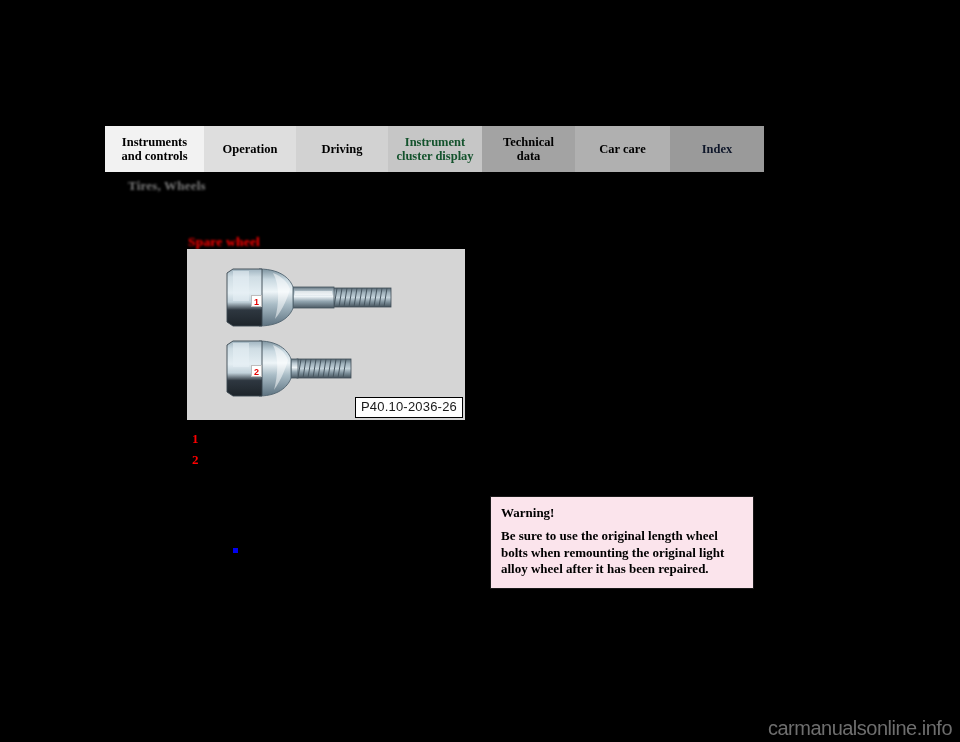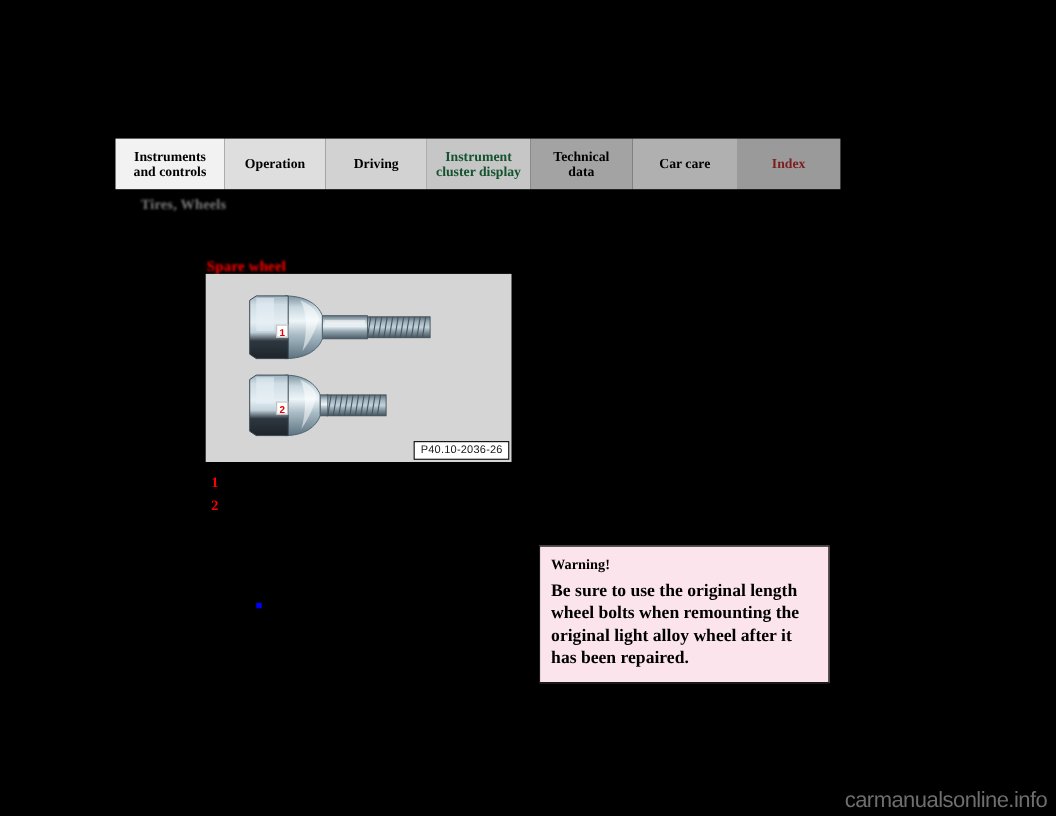--- a/index.html
+++ b/index.html
@@ -83,21 +83,21 @@
     width: 278px;
     height: 171px;
   }
   #figure-caption {
     position: absolute;
     right: 2px;
     bottom: 2px;
     background: #ffffff;
     border: 1px solid #000000;
     font-family: "Liberation Sans", sans-serif;
-    font-size: 10px;
+    font-size: 13px;
     color: #1a1a1a;
     padding: 1px 5px 1px 5px;
     line-height: 1.3;
     letter-spacing: 0.2px;
   }
 
   
   .fig-callout {
     position: absolute;
     width: 11px;
@@ -168,21 +168,21 @@
   #warning-title {
     font-family: "Liberation Serif", serif;
     font-weight: bold;
     font-size: 13px;
     color: #000000;
     margin-bottom: 7px;
   }
   #warning-body {
     font-family: "Liberation Serif", serif;
     font-weight: bold;
-    font-size: 16px;
+    font-size: 13px;
     line-height: 1.28;
     color: #000000;
   }
 
   
   #watermark {
     position: absolute;
     right: 8px;
     bottom: 2px;
     font-family: "Liberation Sans", sans-serif;
@@ -198,21 +198,21 @@
 <div id="tab-bar">
     <div class="tab" style="background: rgb(242, 242, 242); color: rgb(0, 0, 0); width: 99px; flex: 0 0 99px;">Instruments
 and controls</div>
     <div class="tab" style="background: rgb(222, 222, 222); color: rgb(0, 0, 0); width: 92px; flex: 0 0 92px;">Operation</div>
     <div class="tab" style="background: rgb(210, 210, 210); color: rgb(0, 0, 0); width: 92px; flex: 0 0 92px;">Driving</div>
     <div class="tab" style="background: rgb(198, 198, 198); color: #14532d; width: 94px; flex: 0 0 94px;">Instrument
 cluster display</div>
     <div class="tab" style="background: rgb(163, 163, 163); color: rgb(0, 0, 0); width: 93px; flex: 0 0 93px;">Technical
 data</div>
     <div class="tab" style="background: rgb(176, 176, 176); color: rgb(0, 0, 0); width: 95px; flex: 0 0 95px;">Car care</div>
-    <div class="tab" style="background: rgb(154, 154, 154); color: #7f1d1d; width: 94px; flex: 0 0 94px;">Index</div>
+    <div class="tab" style="background: rgb(154, 154, 154); color: #0f172a; width: 94px; flex: 0 0 94px;">Index</div>
   </div>
 
 <div id="section-heading">Tires, Wheels</div>
 <div id="topic-heading">Spare wheel</div>
 
 <div id="illustration">
   <svg viewBox="0 0 278 171" xmlns="http://www.w3.org/2000/svg">
     <defs>
       <linearGradient id="hexGrad" x1="0" y1="0" x2="0" y2="1">
         <stop offset="0%" stop-color="#9fb3bf"></stop>

